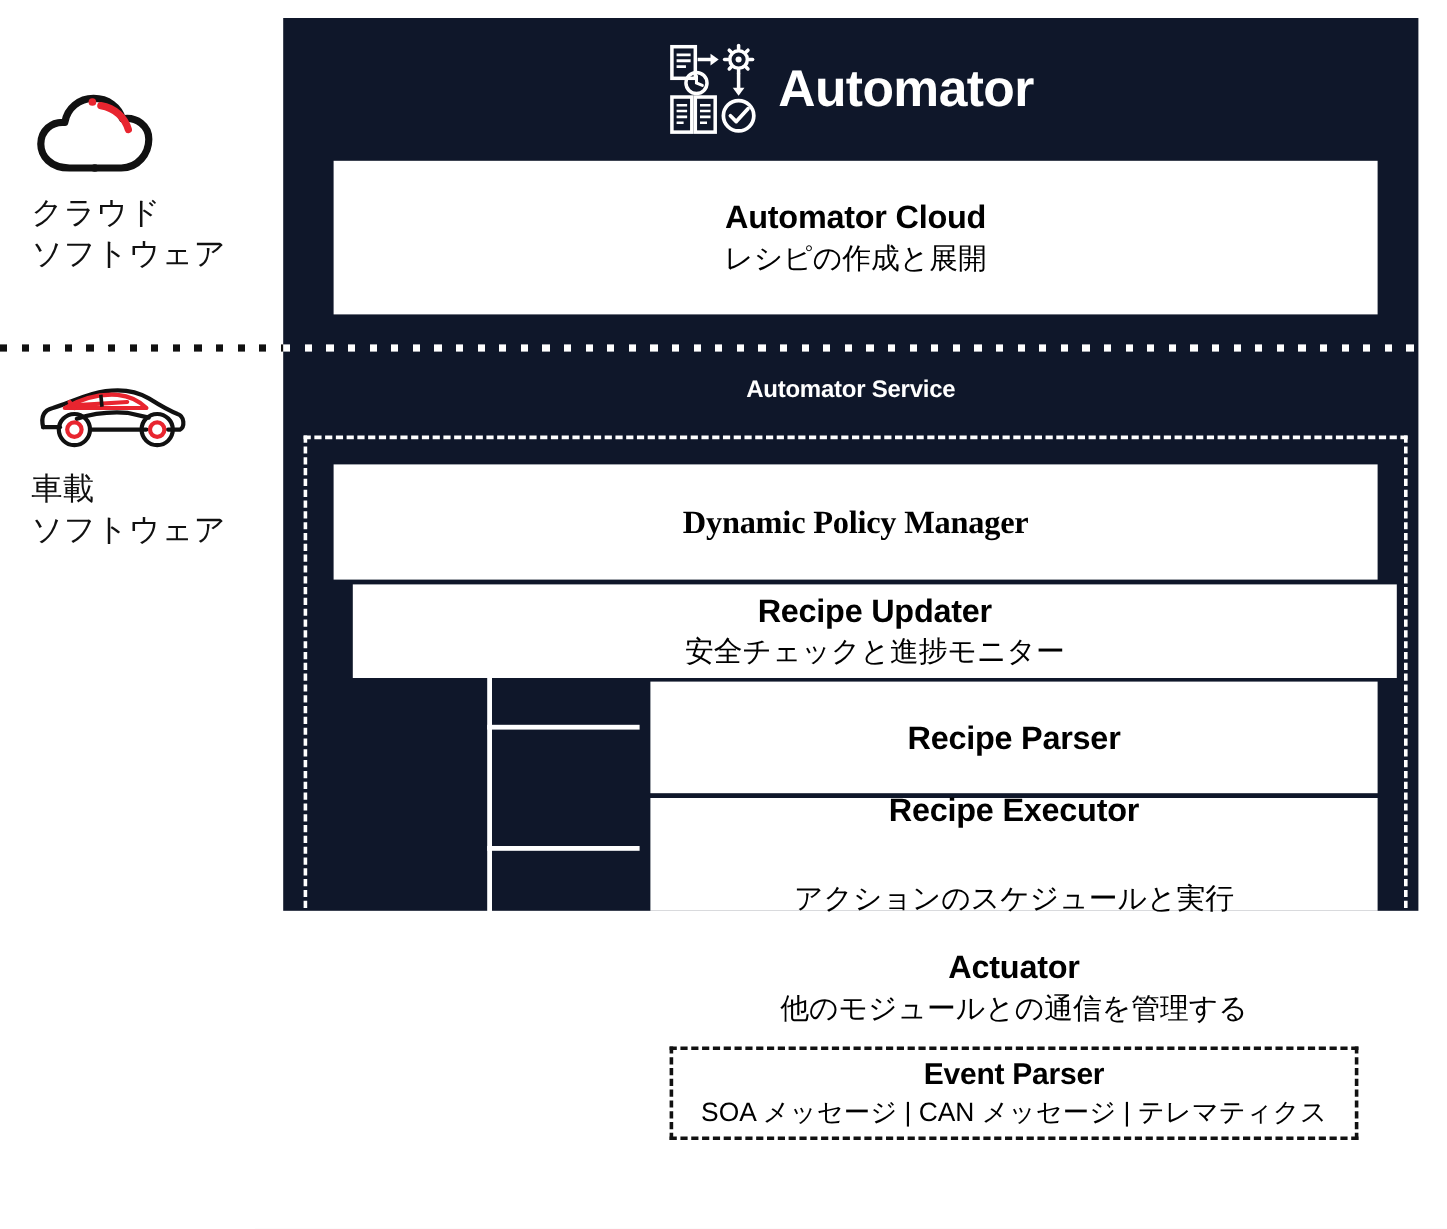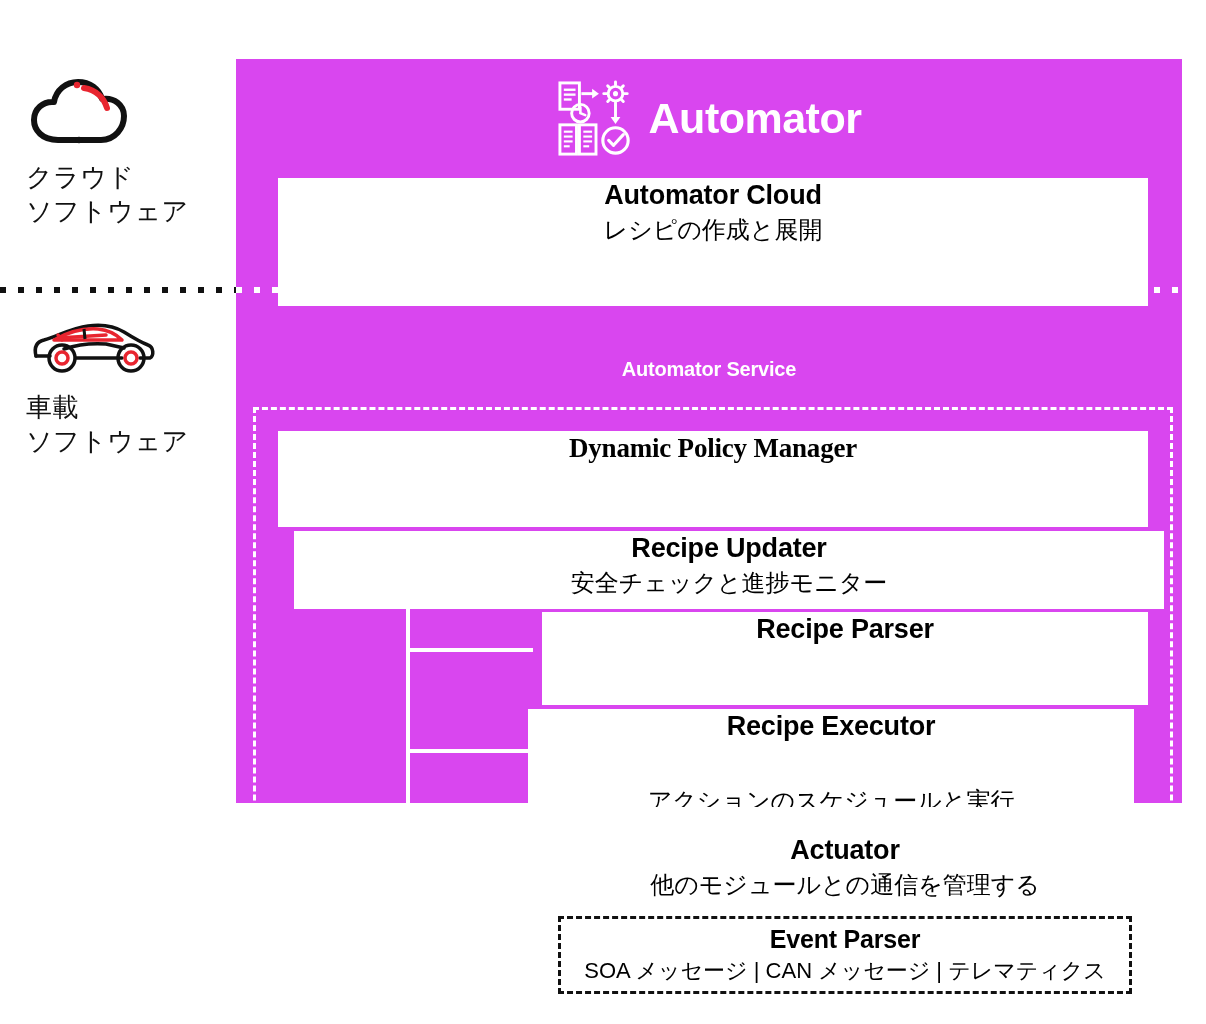--- a/index.html
+++ b/index.html
@@ -69,22 +69,21 @@
         #ffffff 0px, #ffffff 6px, transparent 6px, transparent 18px);
   }
 
   
   #red-panel {
     position: absolute;
     left: 236px;
     top: 15px;
     width: 946px;
     height: 744px;
-    background: #d946ef;
-    margin-top: 44px;
+    background: #0f172a;
   }
 
   
   #brand-header {
     position: absolute;
     left: 0;
     top: 0;
     width: 946px;
     height: 119px;
     display: flex;
@@ -104,20 +103,21 @@
     letter-spacing: -0.5px;
   }
 
   
   .wbox {
     position: absolute;
     background: #ffffff;
     display: flex;
     flex-direction: column;
     align-items: center;
+    justify-content: center;
     text-align: center;
     box-sizing: border-box;
   }
   .wbox .title {
     font-size: 27px;
     font-weight: bold;
     color: #000000;
     line-height: 34px;
     letter-spacing: -0.2px;
   }
@@ -297,21 +297,21 @@
 
     <div class="wbox" style="left:58px; top:472px; width:870px; height:78px;">
       <div class="title">Recipe Updater</div>
       <div class="subtitle">安全チェックと進捗モニター</div>
     </div>
 
     <div class="wbox" style="left:306px; top:553px; width:606px; height:93px;">
       <div class="title">Recipe Parser</div>
     </div>
 
-    <div class="wbox" style="left:292px; top:650px; width:606px; height:94px;gap:40px;">
+    <div class="wbox" style="left:306px; top:650px; width:606px; height:94px;gap:40px;">
       <div class="title">Recipe Executor</div>
       <div class="subtitle">アクションのスケジュールと実行</div>
     </div>
 
     <div class="wbox" style="left:306px; top:748px; width:606px; height:212px; justify-content:flex-start; padding-top:26px;">
       <div class="title">Actuator</div>
       <div class="subtitle">他のモジュールとの通信を管理する</div>
 
       <div id="event-layer" style="left:16px; top:109px; width:574px; height:78px;">
         <div class="title">Event Parser</div>

